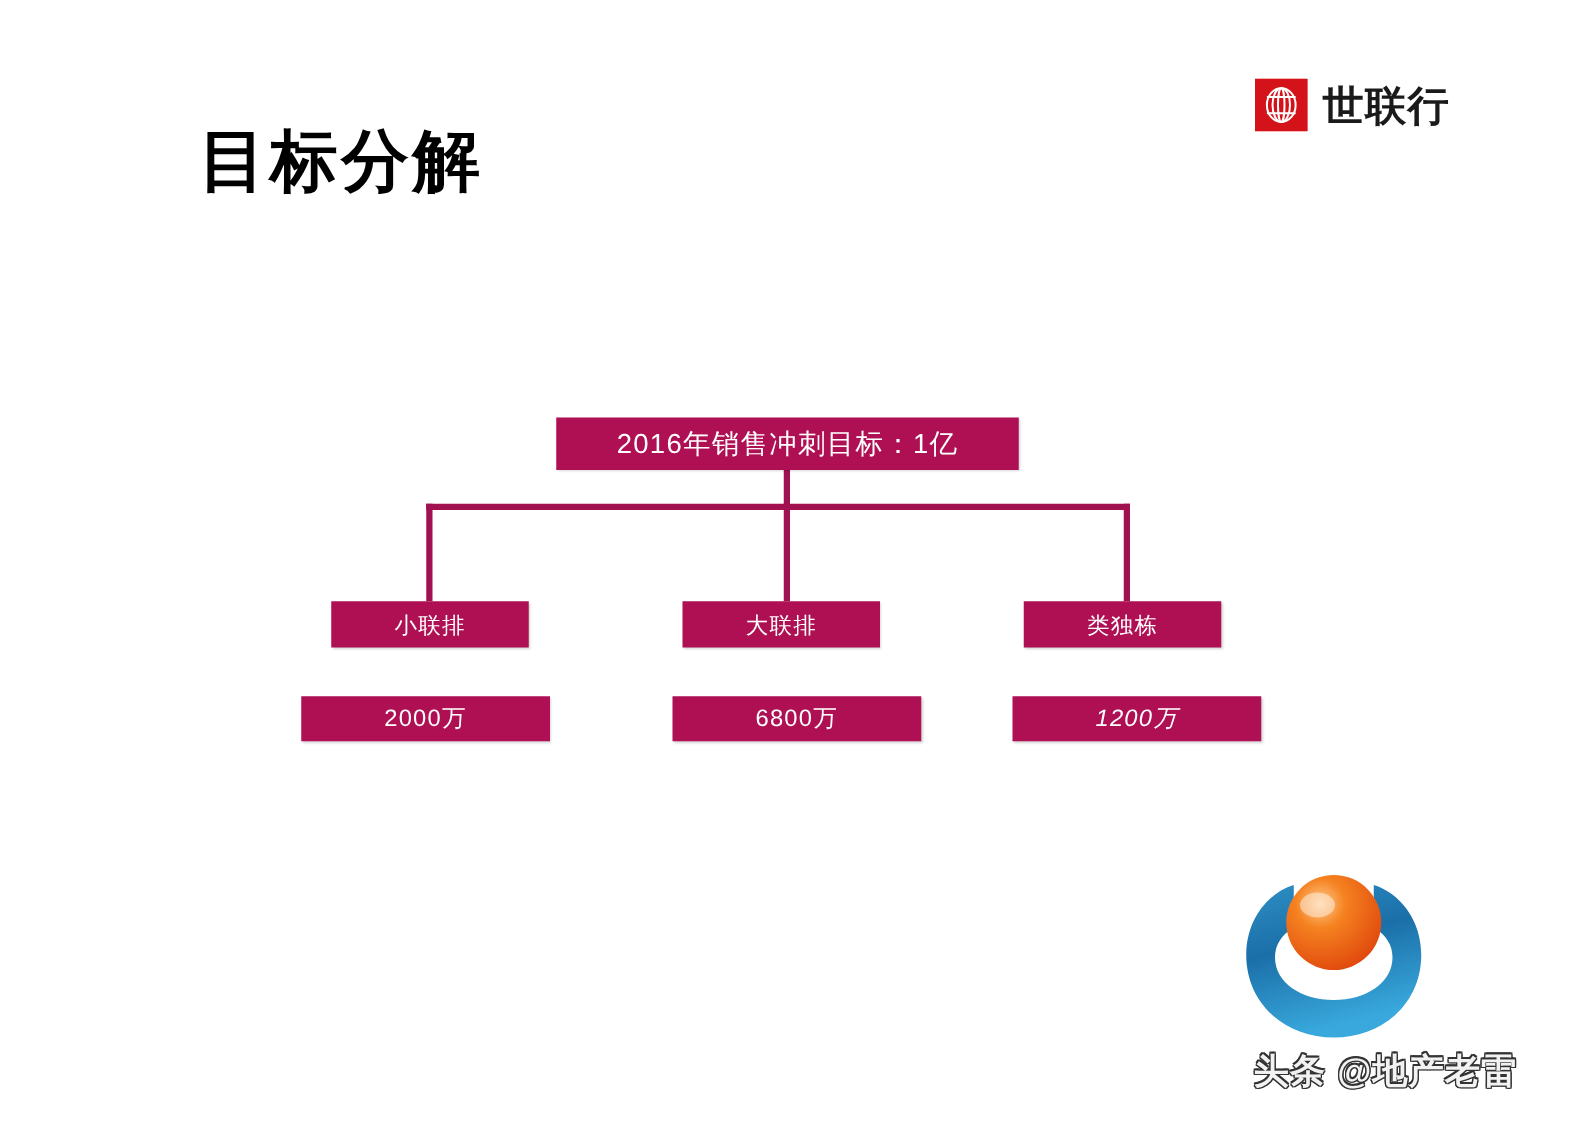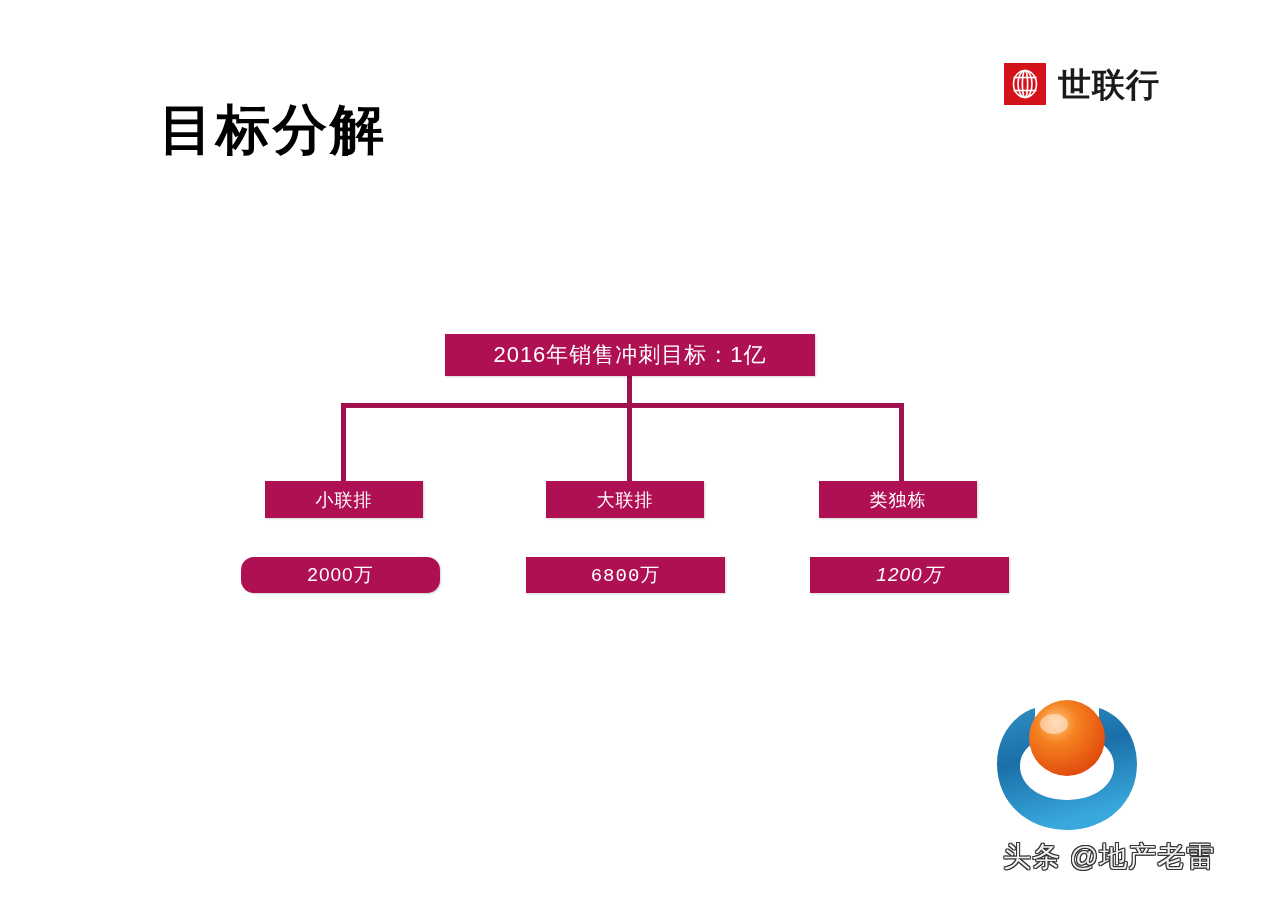--- a/index.html
+++ b/index.html
@@ -93,22 +93,22 @@
   .cat-2 { left: 546px; }
   .cat-3 { left: 819px; align-items: center; }
 
   .node-amt {
     top: 557px;
     width: 199px;
     height: 36px;
     font-size: 19px;
     letter-spacing: 1px;
   }
-  .amt-1 { left: 241px; border-radius: 13px; }
-  .amt-2 { left: 526px; font-family: Liberation Mono, monospace; }
+  .amt-1 { left: 241px; }
+  .amt-2 { left: 538px; }
   .amt-3 { left: 810px; font-style: italic; }
 
   
   .conn {
     position: absolute;
     background: #a1104f;
   }
   
   .conn-stem {
     left: 627px;
@@ -145,21 +145,21 @@
     top: 690px;
     width: 160px;
     height: 150px;
   }
 
   .watermark-text {
     position: absolute;
     left: 1003px;
     top: 838px;
     font-size: 28px;
-    font-weight: normal;
+    font-weight: bold;
     color: #f2f2f2;
     letter-spacing: 1px;
     white-space: nowrap;
     text-shadow:
       1px 0 0 #333, -1px 0 0 #333, 0 1px 0 #333, 0 -1px 0 #333,
       1px 1px 0 #333, -1px -1px 0 #333, 1px -1px 0 #333, -1px 1px 0 #333;
   }
 </style>
 </head>
 <body>

